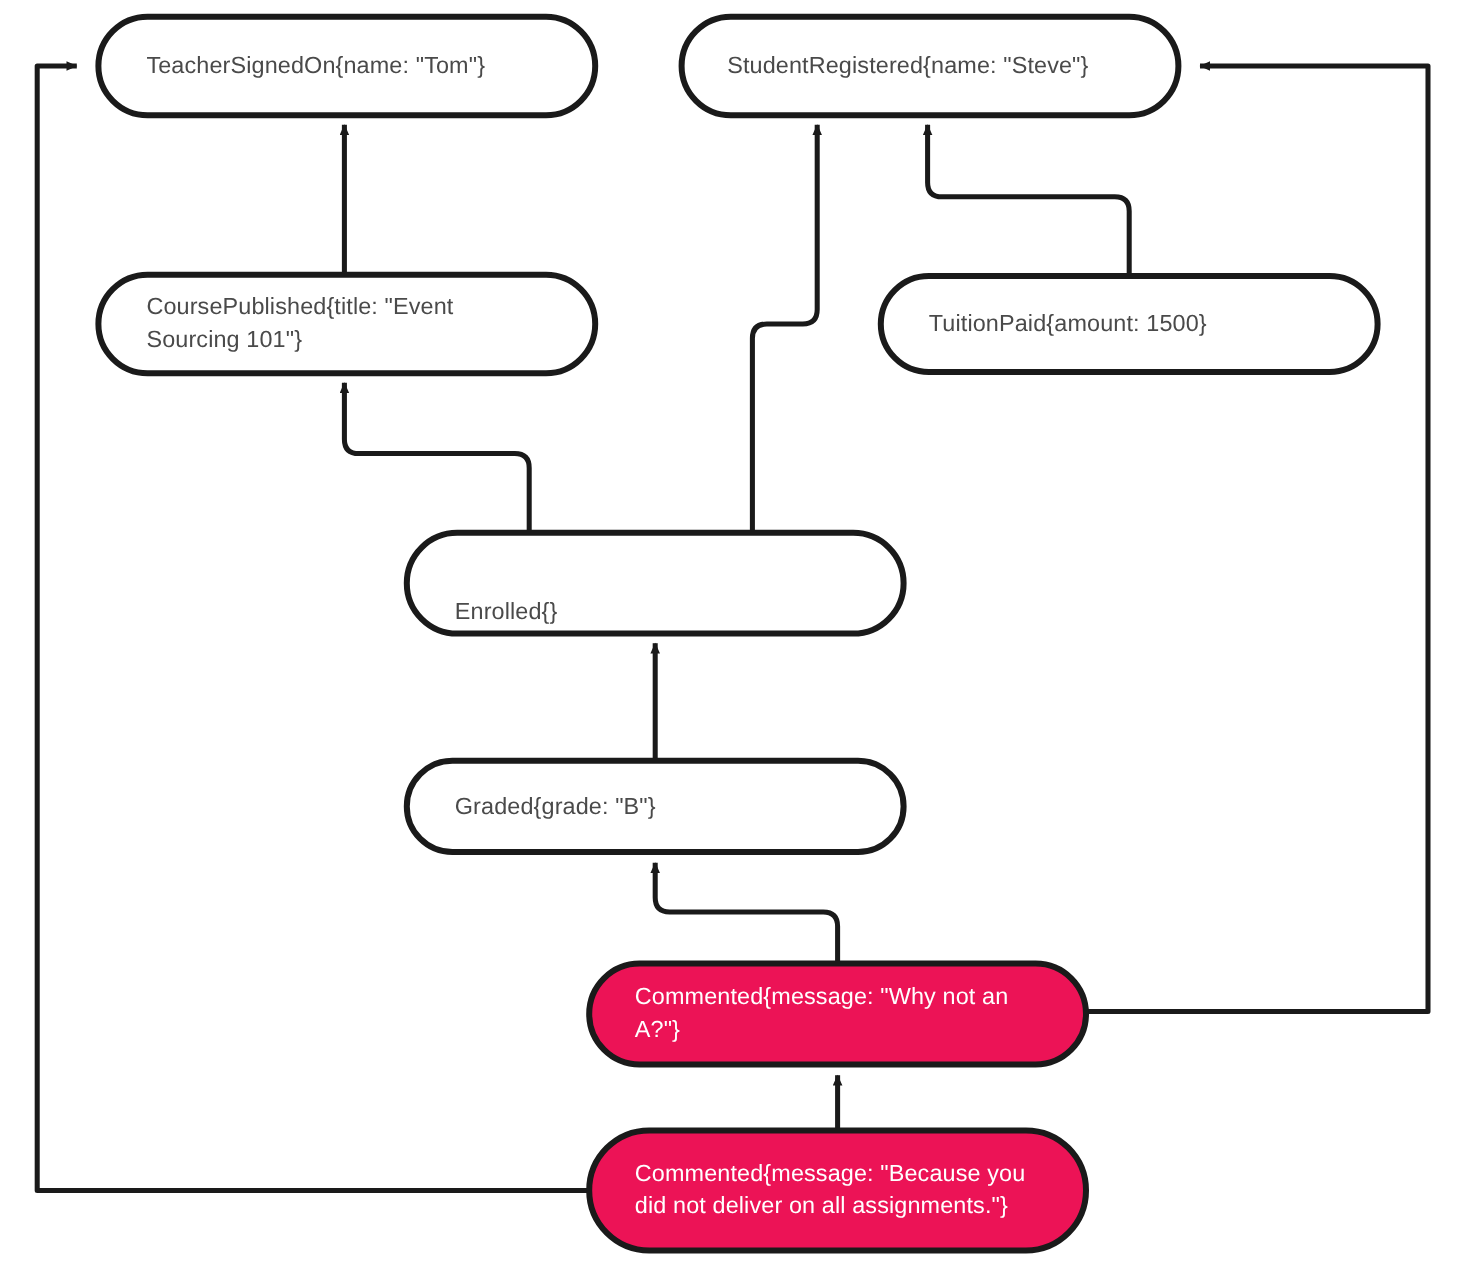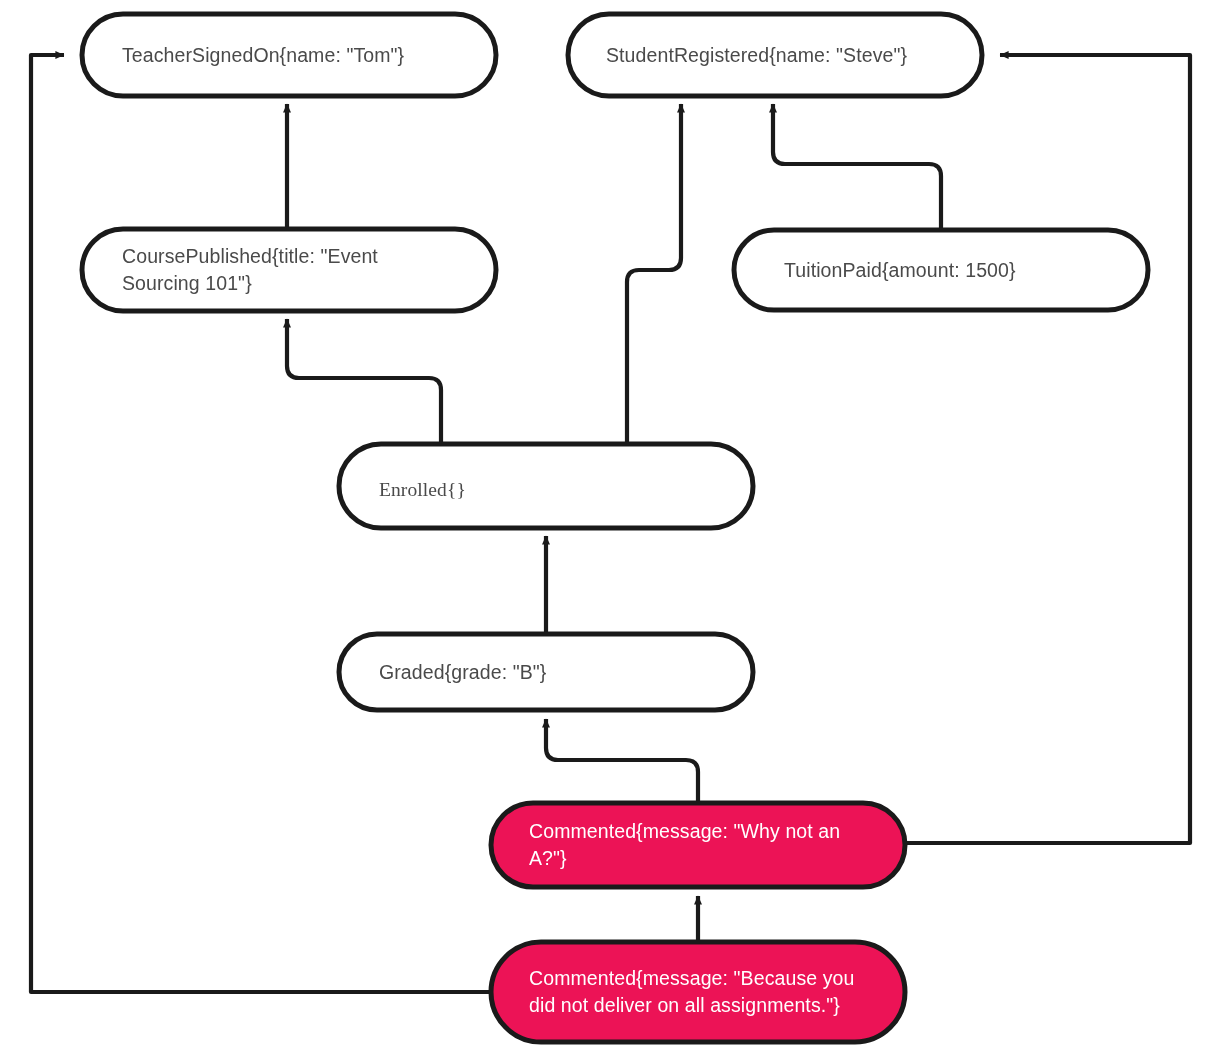--- a/index.html
+++ b/index.html
@@ -74,23 +74,23 @@
       <rect x="491" y="942" width="414" height="100" rx="50" ry="50" fill="#EC1356" stroke="#1a1a1a" stroke-width="5"></rect>
     </g>
   </svg>
 
   <div class="node-label label-dark" style="left:122px;top:14px;width:360px;height:82px;">TeacherSignedOn{name: "Tom"}</div>
 
   <div class="node-label label-dark" style="left:606px;top:14px;width:370px;height:82px;">StudentRegistered{name: "Steve"}</div>
 
   <div class="node-label label-dark" style="left:122px;top:229px;width:300px;height:82px;">CoursePublished{title: "Event Sourcing 101"}</div>
 
-  <div class="node-label label-dark" style="left:774px;top:230px;width:360px;height:80px;margin-left:10px;">TuitionPaid{amount: 1500}</div>
+  <div class="node-label label-dark" style="left:774px;top:230px;width:360px;height:80px;">TuitionPaid{amount: 1500}</div>
 
-  <div class="node-label label-dark" style="left:379px;top:447px;width:360px;height:84px;font-family:Liberation Serif, serif;">Enrolled{}</div>
+  <div class="node-label label-dark" style="left:379px;top:468px;width:360px;height:84px;">Enrolled{}</div>
 
   <div class="node-label label-dark" style="left:379px;top:634px;width:360px;height:76px;">Graded{grade: "B"}</div>
 
   <div class="node-label label-light" style="left:529px;top:803px;width:348px;height:84px;">Commented{message: "Why not an A?"}</div>
 
   <div class="node-label label-light" style="left:529px;top:942px;width:330px;height:100px;">Commented{message: "Because you did not deliver on all assignments."}</div>
 
 </div>
 
 </body></html>

